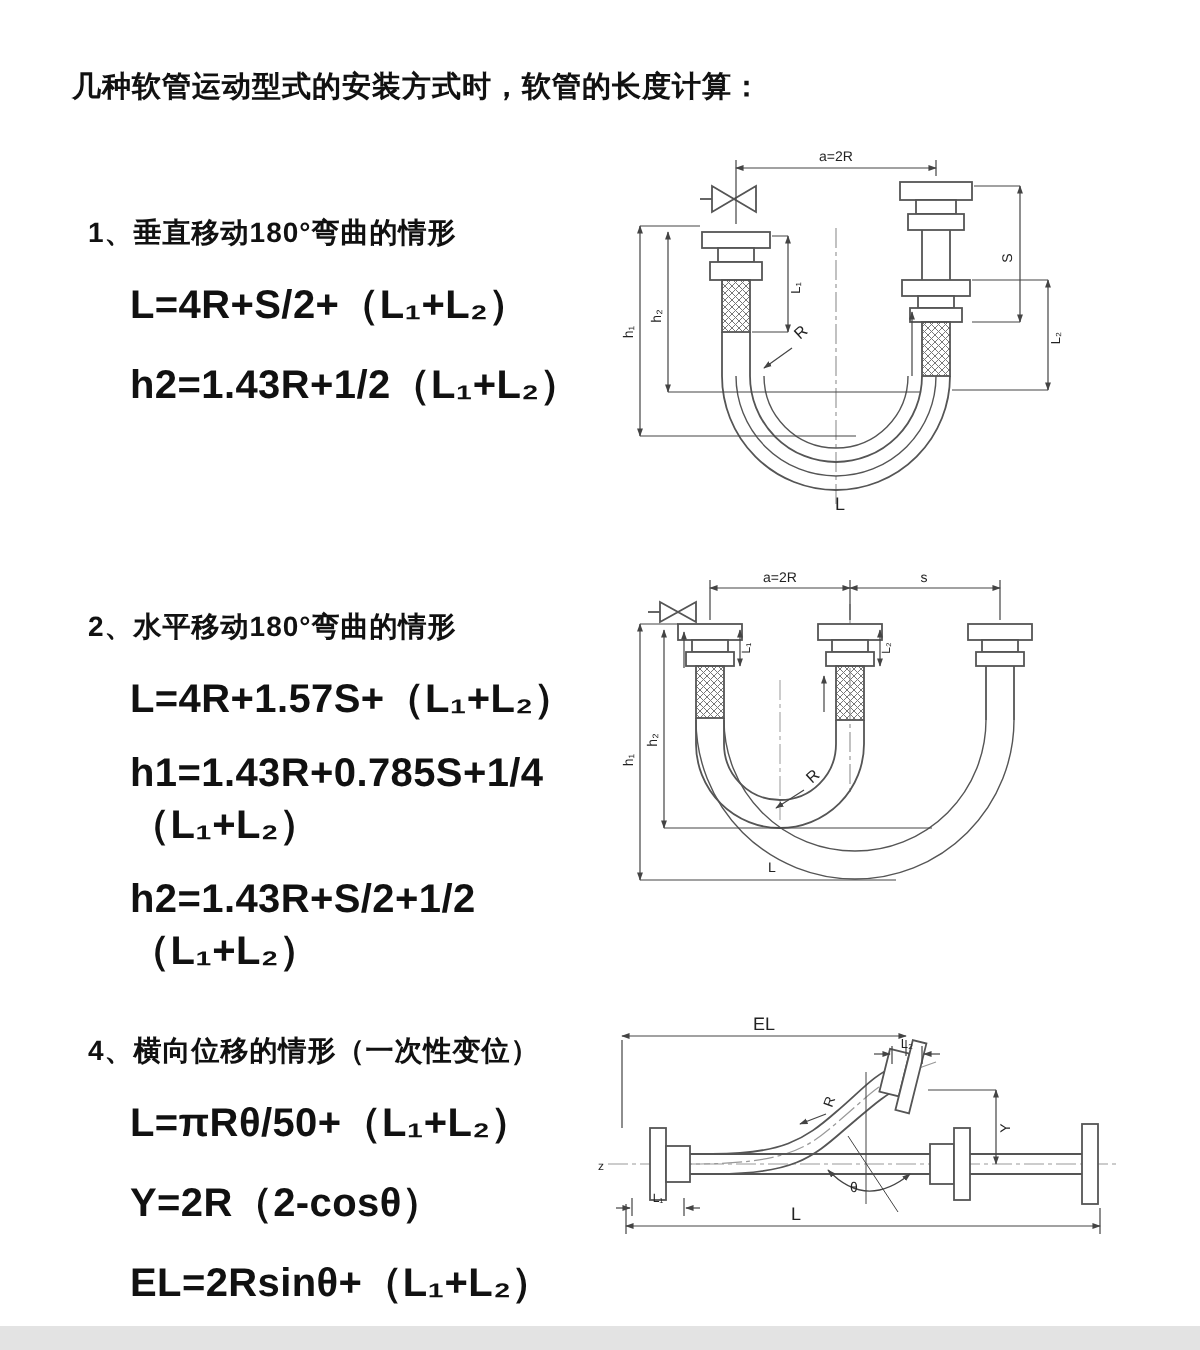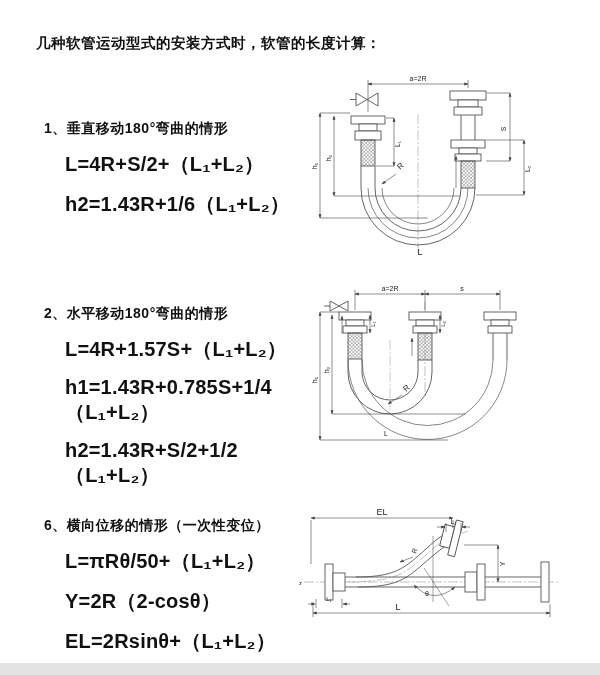--- a/index.html
+++ b/index.html
@@ -6,50 +6,50 @@
   body {
     width:600px; height:675px; position:relative; overflow:hidden;
     background:#ffffff; color:#111;
     font-family:"Liberation Sans","DejaVu Sans",sans-serif;
   }
   .title {
     position:absolute; left:36px; top:22px;
     font-size:14.5px; font-weight:bold; letter-spacing:.5px;margin-top:12px;
   }
   .section { position:absolute; left:44px; width:278px; }
-  .sec1 { top:120px; } .sec2 { top:305px; } .sec3 { top:517px; }
+  .sec1 { top:108px; } .sec2 { top:305px; } .sec3 { top:517px; }
   .heading { font-size:14px; font-weight:bold; letter-spacing:.5px; margin-bottom:13px; }
   .formula { font-size:20px; font-weight:bold; letter-spacing:.2px; padding-left:21px; margin-bottom:13px; }
   .diag { position:absolute; }
   .d1 { left:310px; top:66px; }
   .d2 { left:308px; top:282px; }
   .d3 { left:296px; top:500px; }
   .scan-edge { position:absolute; left:0; bottom:0; width:600px; height:12px; background:#e3e3e3; }
   svg text { fill:#222; font-family:"Liberation Sans","DejaVu Sans",sans-serif; }
 </style>
 </head>
 <body>
 
 <div class="title">几种软管运动型式的安装方式时，软管的长度计算：</div>
 
 <div class="section sec1">
   <div class="heading">1、垂直移动180°弯曲的情形</div>
   <div class="formula">L=4R+S/2+（L₁+L₂）</div>
-  <div class="formula">h2=1.43R+1/6（L₁+L₂）</div>
+  <div class="formula">h2=1.43R+1/2（L₁+L₂）</div>
 </div>
 
 <div class="section sec2">
   <div class="heading">2、水平移动180°弯曲的情形</div>
   <div class="formula">L=4R+1.57S+（L₁+L₂）</div>
   <div class="formula">h1=1.43R+0.785S+1/4（L₁+L₂）</div>
   <div class="formula">h2=1.43R+S/2+1/2（L₁+L₂）</div>
 </div>
 
 <div class="section sec3">
-  <div class="heading">6、横向位移的情形（一次性变位）</div>
+  <div class="heading">4、横向位移的情形（一次性变位）</div>
   <div class="formula">L=πRθ/50+（L₁+L₂）</div>
   <div class="formula">Y=2R（2-cosθ）</div>
   <div class="formula">EL=2Rsinθ+（L₁+L₂）</div>
 </div>
 
 <svg class="diag d1" width="242" height="192" viewBox="0 0 242 192">
   <defs>
     <marker id="a1" viewBox="0 0 10 10" refX="9" refY="5" markerWidth="7" markerHeight="7" orient="auto-start-reverse">
       <path d="M0,1.5 L10,5 L0,8.5 Z" fill="#444"></path>
     </marker>

